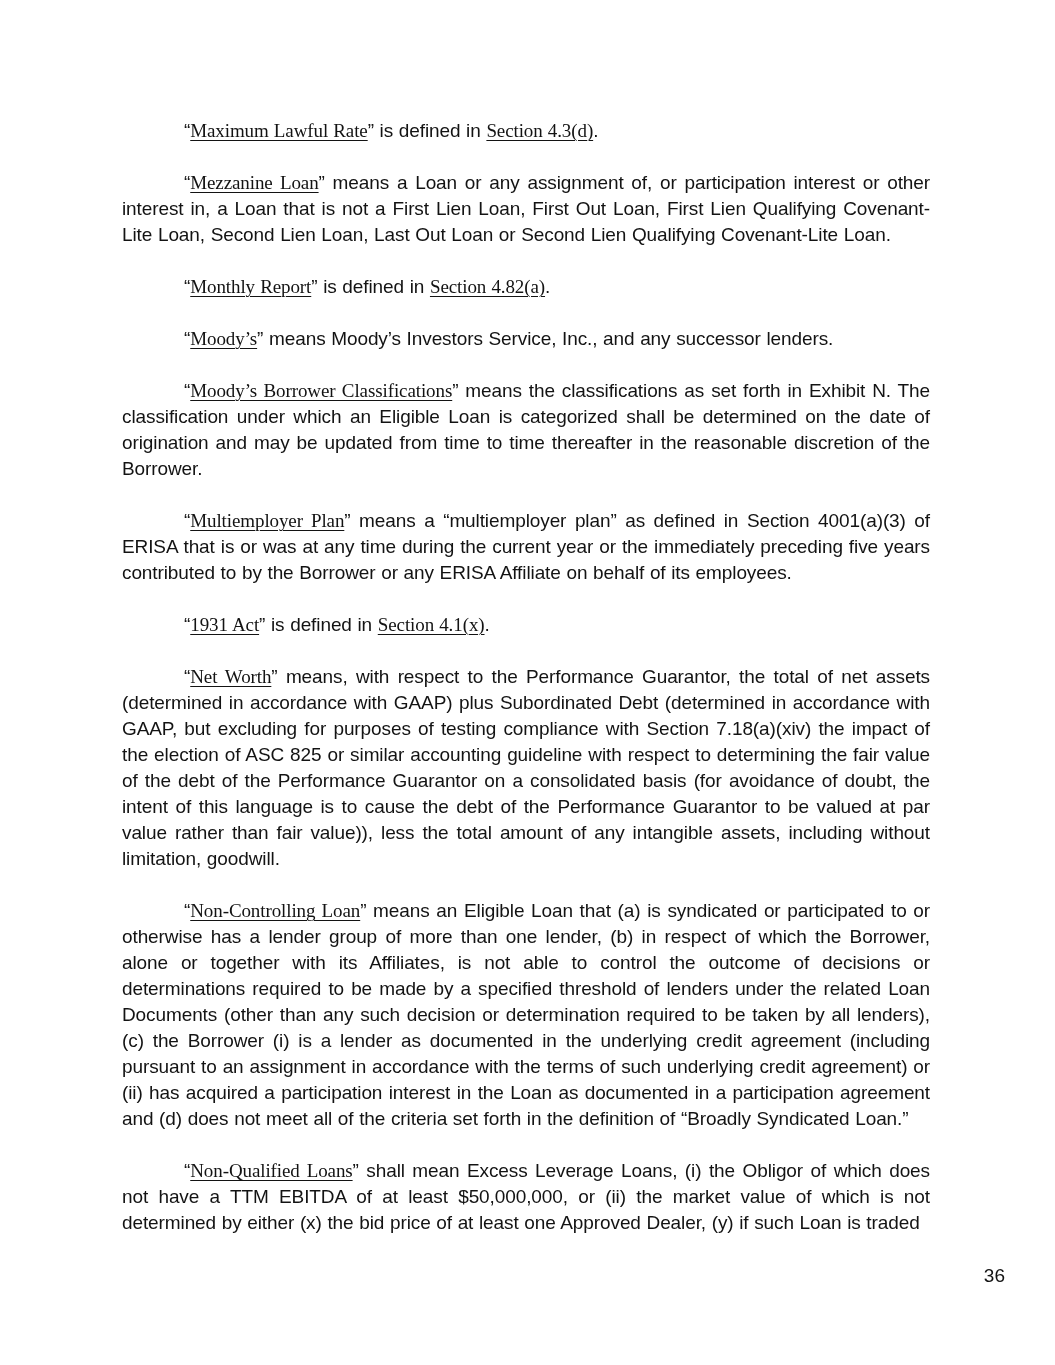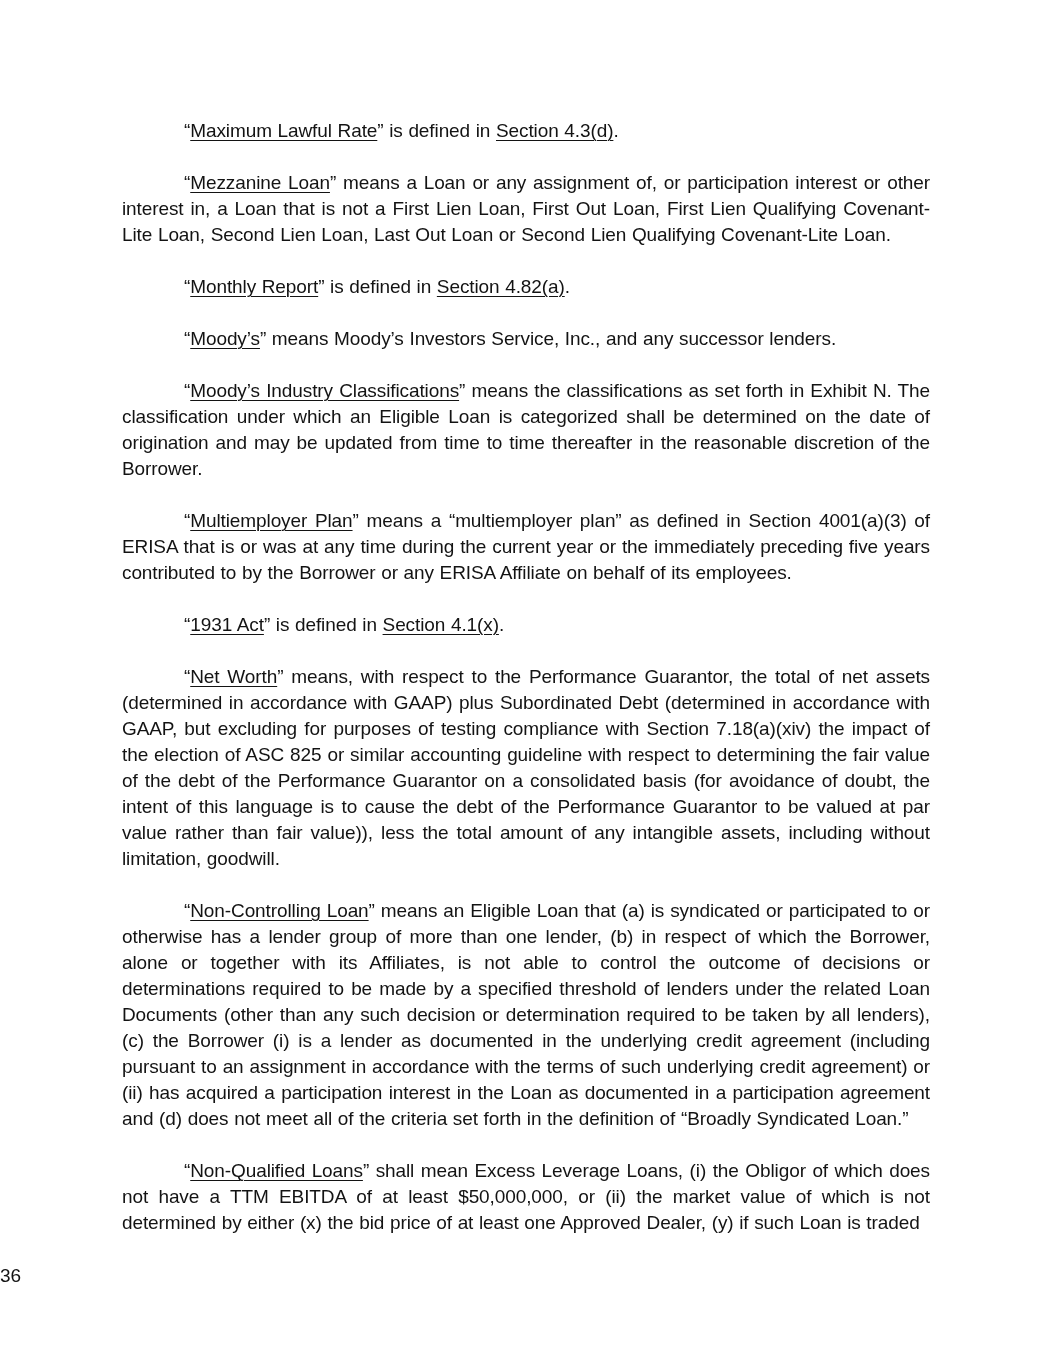--- a/index.html
+++ b/index.html
@@ -25,41 +25,42 @@
     text-align: justify;
     text-indent: 62px;
     margin-bottom: 26px;
     letter-spacing: -0.1px;
     word-spacing: 0.5px;
   }
   .term {
     text-decoration: underline;
     text-underline-offset: 3px;
     text-decoration-thickness: 1.4px;
+    font-family: Liberation Serif, serif;
   }
   .page-number {
     position: absolute;
     bottom: 76px;
     left: 0;
     width: 1005px;
-    text-align: left;
+    text-align: right;
     font-size: 19px;
     color: #131313;
   }
 </style>
 </head>
 <body>
 
 <div class="page">
   <div class="doc-body">
       <p class="para"><span>“</span><span class="term">Maximum Lawful Rate</span><span>” is defined in </span><span class="term">Section 4.3(d)</span><span>.</span></p>
       <p class="para"><span>“</span><span class="term">Mezzanine Loan</span><span>” means a Loan or any assignment of, or participation interest or other interest in, a Loan that is not a First Lien Loan, First Out Loan, First Lien Qualifying Covenant-Lite Loan, Second Lien Loan, Last Out Loan or Second Lien Qualifying Covenant-Lite Loan.</span></p>
       <p class="para"><span>“</span><span class="term">Monthly Report</span><span>” is defined in </span><span class="term">Section 4.82(a)</span><span>.</span></p>
       <p class="para"><span>“</span><span class="term">Moody’s</span><span>” means Moody’s Investors Service, Inc., and any successor lenders.</span></p>
-      <p class="para"><span>“</span><span class="term">Moody’s Industry Classifications</span><span>” means the classifications as set forth in Exhibit N. The classification under which an Eligible Loan is categorized shall be determined on the date of origination and may be updated from time to time thereafter in the reasonable discretion of the Borrower.</span></p>
+      <p class="para"><span>“</span><span class="term">Moody’s Borrower Classifications</span><span>” means the classifications as set forth in Exhibit N. The classification under which an Eligible Loan is categorized shall be determined on the date of origination and may be updated from time to time thereafter in the reasonable discretion of the Borrower.</span></p>
       <p class="para"><span>“</span><span class="term">Multiemployer Plan</span><span>” means a “multiemployer plan” as defined in Section 4001(a)(3) of ERISA that is or was at any time during the current year or the immediately preceding five years contributed to by the Borrower or any ERISA Affiliate on behalf of its employees.</span></p>
       <p class="para"><span>“</span><span class="term">1931 Act</span><span>” is defined in </span><span class="term">Section 4.1(x)</span><span>.</span></p>
       <p class="para"><span>“</span><span class="term">Net Worth</span><span>” means, with respect to the Performance Guarantor, the total of net assets (determined in accordance with GAAP) plus Subordinated Debt (determined in accordance with GAAP, but excluding for purposes of testing compliance with Section 7.18(a)(xiv) the impact of the election of ASC 825 or similar accounting guideline with respect to determining the fair value of the debt of the Performance Guarantor on a consolidated basis (for avoidance of doubt, the intent of this language is to cause the debt of the Performance Guarantor to be valued at par value rather than fair value)), less the total amount of any intangible assets, including without limitation, goodwill.</span></p>
       <p class="para"><span>“</span><span class="term">Non-Controlling Loan</span><span>” means an Eligible Loan that (a) is syndicated or participated to or otherwise has a lender group of more than one lender, (b) in respect of which the Borrower, alone or together with its Affiliates, is not able to control the outcome of decisions or determinations required to be made by a specified threshold of lenders under the related Loan Documents (other than any such decision or determination required to be taken by all lenders), (c) the Borrower (i) is a lender as documented in the underlying credit agreement (including pursuant to an assignment in accordance with the terms of such underlying credit agreement) or (ii) has acquired a participation interest in the Loan as documented in a participation agreement and (d) does not meet all of the criteria set forth in the definition of “Broadly Syndicated Loan.”</span></p>
       <p class="para"><span>“</span><span class="term">Non-Qualified Loans</span><span>” shall mean Excess Leverage Loans, (i) the Obligor of which does not have a TTM EBITDA of at least $50,000,000, or (ii) the market value of which is not determined by either (x) the bid price of at least one Approved Dealer, (y) if such Loan is traded</span></p>
     </div>
   <div class="page-number">36</div>
 </div>
 
 </body></html>

